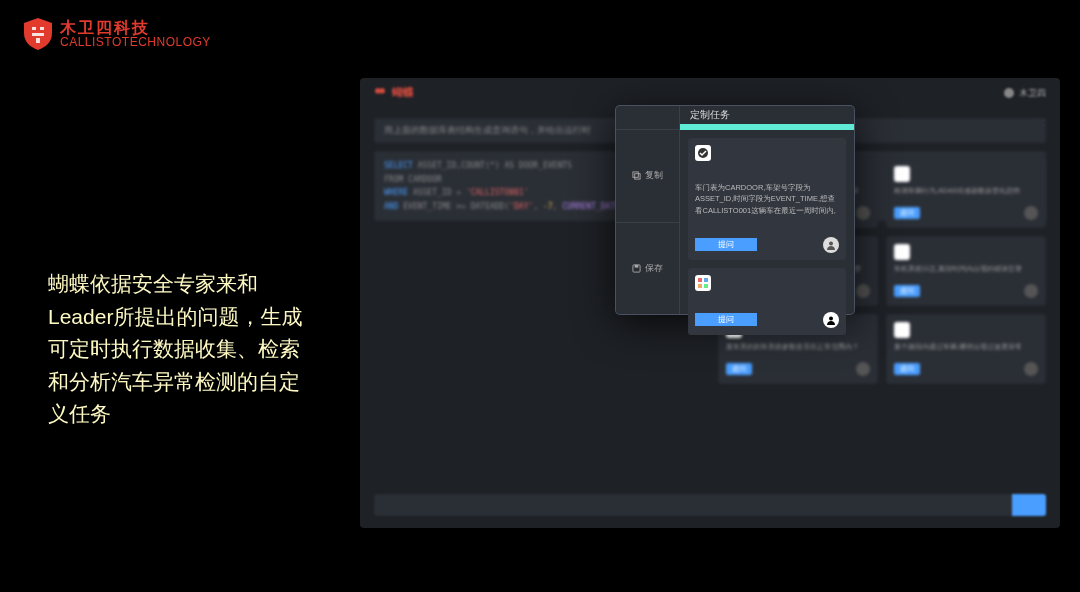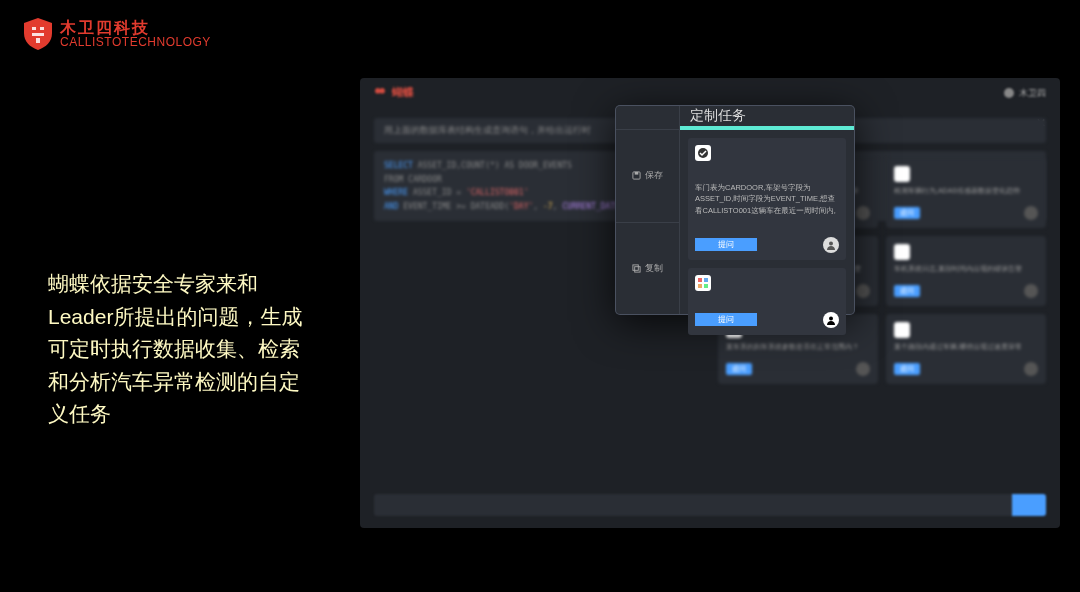--- a/index.html
+++ b/index.html
@@ -44,21 +44,21 @@
 .card-btn{background:#4a9eff;color:#fff;font-size:7px;padding:1px 6px;border-radius:2px}
 .card-av{width:14px;height:14px;border-radius:50%;background:#555}
 
 .popup{position:absolute;left:616px;top:106px;width:238px;height:208px;background:#2a2e35;border-radius:4px;box-shadow:0 0 0 1px #4a5160,0 8px 40px rgba(0,0,0,.8);z-index:30;display:flex}
 .popup-side{width:64px;display:flex;flex-direction:column;border-right:1px solid #3a3f48}
 .popup-side-top{height:24px;border-bottom:1px solid #3a3f48}
 .side-item{flex:1;display:flex;align-items:center;justify-content:center;gap:4px;color:#aaa;font-size:9px;border-bottom:1px solid #3a3f48}
 .side-item:last-child{border-bottom:none}
 .side-icon{width:9px;height:9px;display:inline-block}
 .popup-main{flex:1;display:flex;flex-direction:column}
-.popup-title{height:24px;display:flex;align-items:center;padding:2px 10px;color:#ddd;font-size:14px;border-bottom:4px solid #5eead4}
+.popup-title{height:24px;display:flex;align-items:center;padding:2px 10px;color:#ddd;font-size:10px;border-bottom:6px solid #5eead4}
 .popup-cards{flex:1;padding:8px;display:flex;flex-direction:column;gap:8px}
 .pcard{background:#32363f;border-radius:3px;padding:7px;display:flex;flex-direction:column;gap:21px;position:relative}
 .pcard-icon{width:16px;height:16px;border-radius:3px;background:#fff;display:flex;align-items:center;justify-content:center}
 .pcard-text{color:#bbb;font-size:7.5px;line-height:1.5}
 .pcard-foot{display:flex;justify-content:space-between;align-items:center}
 .pcard-btn{background:#4a9eff;color:#fff;font-size:8px;padding:1px 23px;border-radius:0}
 .pcard-av{width:16px;height:16px;border-radius:50%;background:#ddd;display:flex;align-items:center;justify-content:center}
 .pcard-av svg{width:10px;height:10px}
 </style>
 </head>
@@ -159,31 +159,31 @@
       <div class="search-btn"></div>
     </div>
   </div>
 </div>
 
 <div class="popup">
   <div class="popup-side">
     <div class="popup-side-top"></div>
     <div class="side-item">
       <svg class="side-icon" viewBox="0 0 10 10">
+          <rect x="1" y="1" width="6" height="6" fill="none" stroke="#aaa"></rect>
+          <rect x="3" y="3" width="6" height="6" fill="none" stroke="#aaa"></rect>
+        </svg>
+      <span>复制</span>
+    </div>
+    <div class="side-item">
+      <svg class="side-icon" viewBox="0 0 10 10">
           <rect x="1" y="1" width="8" height="8" rx="1" fill="none" stroke="#aaa" stroke-width="1"></rect>
           <rect x="3" y="1" width="4" height="3" fill="#aaa"></rect>
         </svg>
       <span>保存</span>
-    </div>
-    <div class="side-item">
-      <svg class="side-icon" viewBox="0 0 10 10">
-          <rect x="1" y="1" width="6" height="6" fill="none" stroke="#aaa"></rect>
-          <rect x="3" y="3" width="6" height="6" fill="none" stroke="#aaa"></rect>
-        </svg>
-      <span>复制</span>
     </div>
   </div>
   <div class="popup-main">
     <div class="popup-title">定制任务</div>
     <div class="popup-cards">
       <div class="pcard">
         <div class="pcard-icon">
             <svg width="12" height="12" viewBox="0 0 12 12">
               <circle cx="6" cy="6" r="5" fill="#333"></circle>
               <path d="M3 6l2 2 4-4" stroke="#fff" fill="none" stroke-width="1.5"></path>

